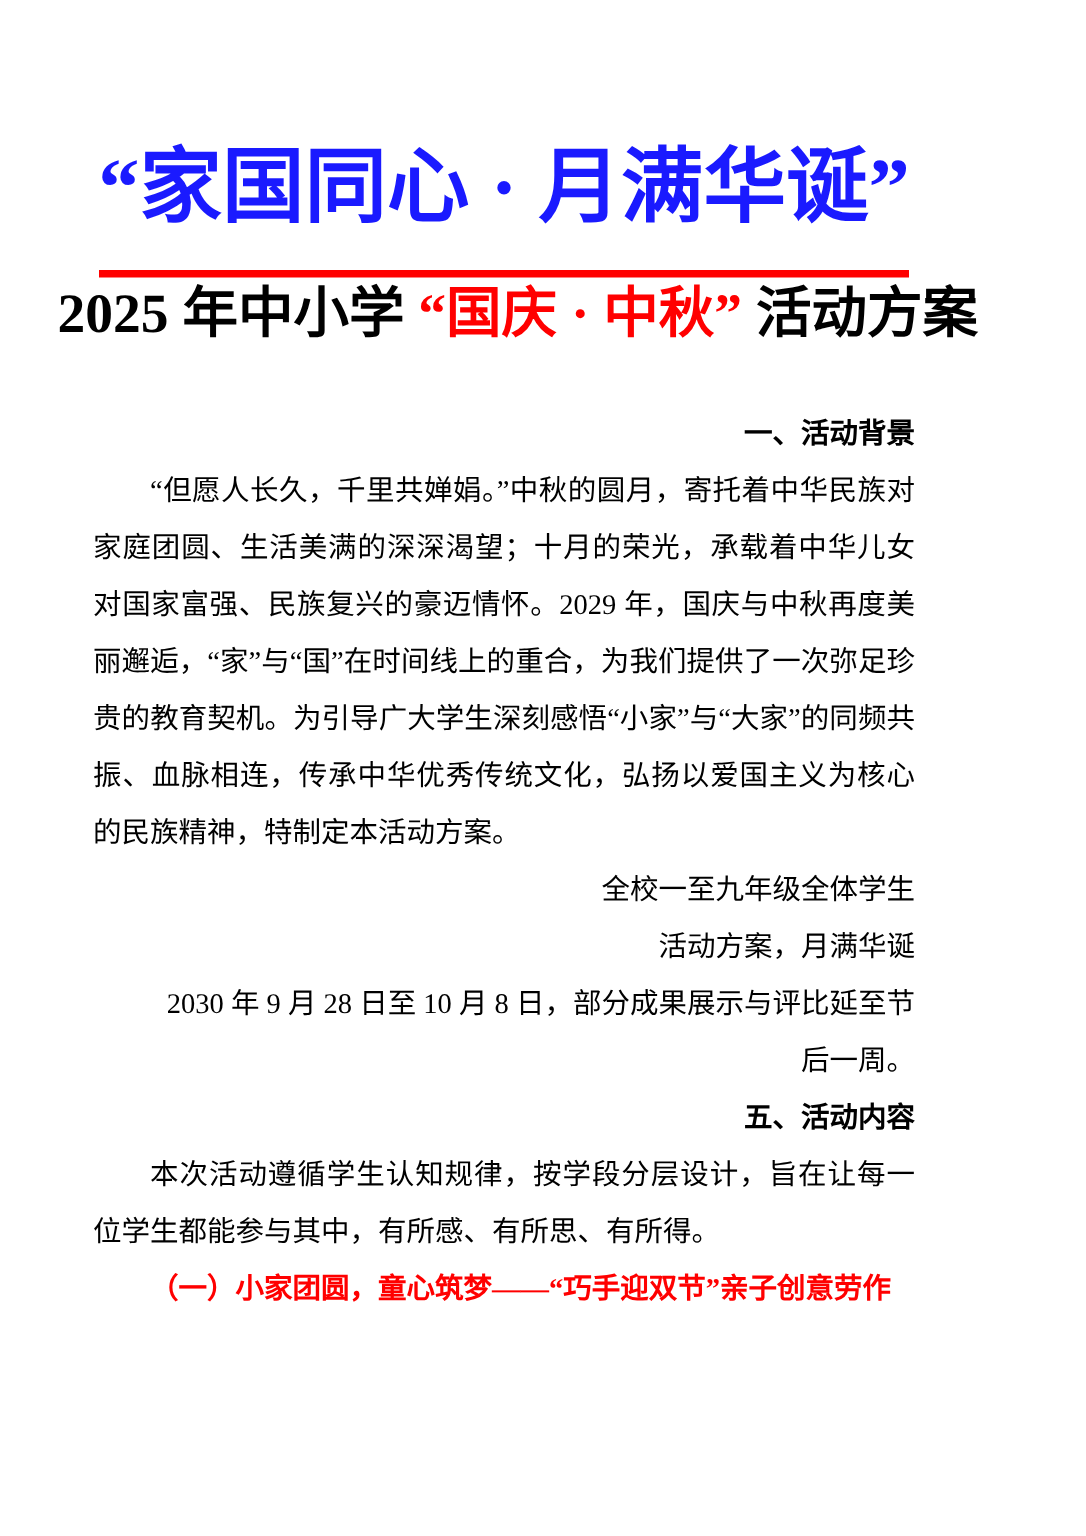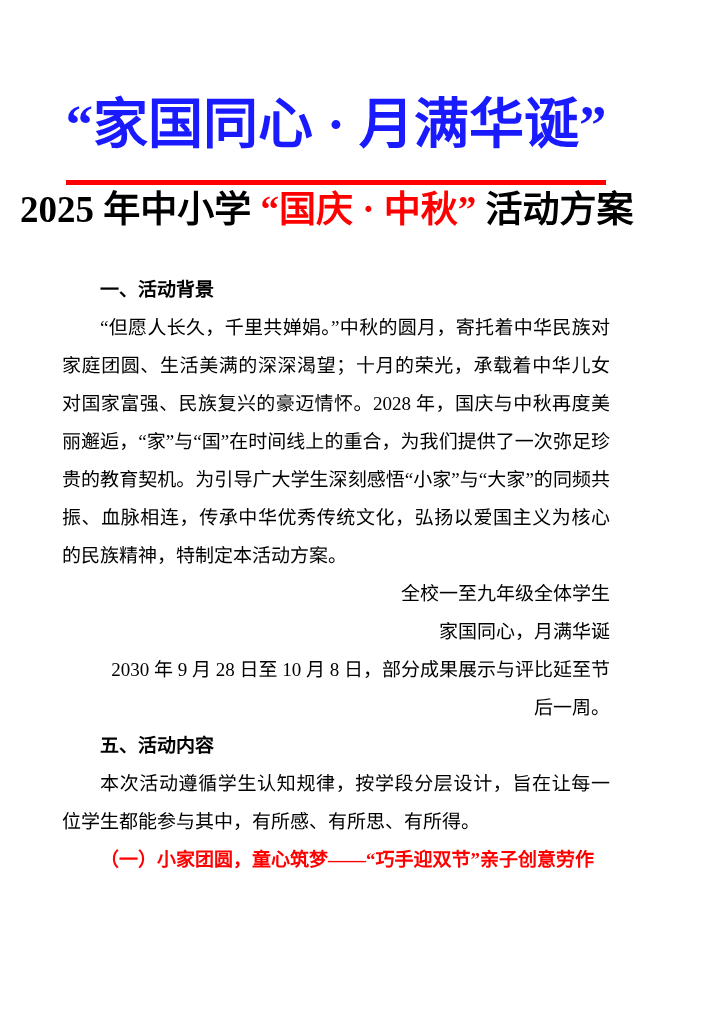--- a/index.html
+++ b/index.html
@@ -35,39 +35,40 @@
     letter-spacing: 0;
   }
   .title-rule {
     margin: 24px 66px 0 66px;
     height: 2px; 
     border-top: 2px solid var(--accent-red);
     border-bottom: 3px solid var(--accent-red);
   }
   .doc-subtitle {
     margin: 3px 20px 0 20px;
-    text-align: left;
+    text-align: right;
     font-size: 37px;
     line-height: 44px;
     font-weight: bold;
     color: var(--text-black);
     white-space: nowrap;
   }
   .doc-subtitle .hl { color: var(--accent-red); }
   .content {
     margin: 39px 62px 0 62px;
     font-size: 19px;
     line-height: 38px;
   }
   .content h2 {
     margin: 0;
     font-size: 19px;
     line-height: 38px;
     font-weight: bold;
     text-indent: 2em;
+    text-align: right;
   }
   .content p {
     margin: 0;
     line-height: 38px;
     text-indent: 2em;
     text-align: justify;
   }
   .content p.single { text-align: right; }
   .content .subheading {
     margin: 0;
@@ -86,25 +87,25 @@
 
   <div class="title-rule"></div>
 
   <div class="doc-subtitle">
     <span>2025 年中小学 </span><span class="hl">“国庆 · 中秋”</span><span> 活动方案</span>
   </div>
 
   <div class="content">
 
     <h2>一、活动背景</h2>
-    <p>“但愿人长久，千里共婵娟。”中秋的圆月，寄托着中华民族对家庭团圆、生活美满的深深渴望；十月的荣光，承载着中华儿女对国家富强、民族复兴的豪迈情怀。2028 年，国庆与中秋再度美丽邂逅，“家”与“国”在时间线上的重合，为我们提供了一次弥足珍贵的教育契机。为引导广大学生深刻感悟“小家”与“大家”的同频共振、血脉相连，传承中华优秀传统文化，弘扬以爱国主义为核心的民族精神，特制定本活动方案。</p>
+    <p>“但愿人长久，千里共婵娟。”中秋的圆月，寄托着中华民族对家庭团圆、生活美满的深深渴望；十月的荣光，承载着中华儿女对国家富强、民族复兴的豪迈情怀。2029 年，国庆与中秋再度美丽邂逅，“家”与“国”在时间线上的重合，为我们提供了一次弥足珍贵的教育契机。为引导广大学生深刻感悟“小家”与“大家”的同频共振、血脉相连，传承中华优秀传统文化，弘扬以爱国主义为核心的民族精神，特制定本活动方案。</p>
 
     <p class="single">全校一至九年级全体学生</p>
 
-    <p class="single">家国同心，月满华诞</p>
+    <p class="single">活动方案，月满华诞</p>
 
     <p class="single">2030 年 9 月 28 日至 10 月 8 日，部分成果展示与评比延至节后一周。</p>
 
     <h2>五、活动内容</h2>
     <p>本次活动遵循学生认知规律，按学段分层设计，旨在让每一位学生都能参与其中，有所感、有所思、有所得。</p>
 
     <p class="subheading">（一）小家团圆，童心筑梦——“巧手迎双节”亲子创意劳作</p>
 
   </div>
 

